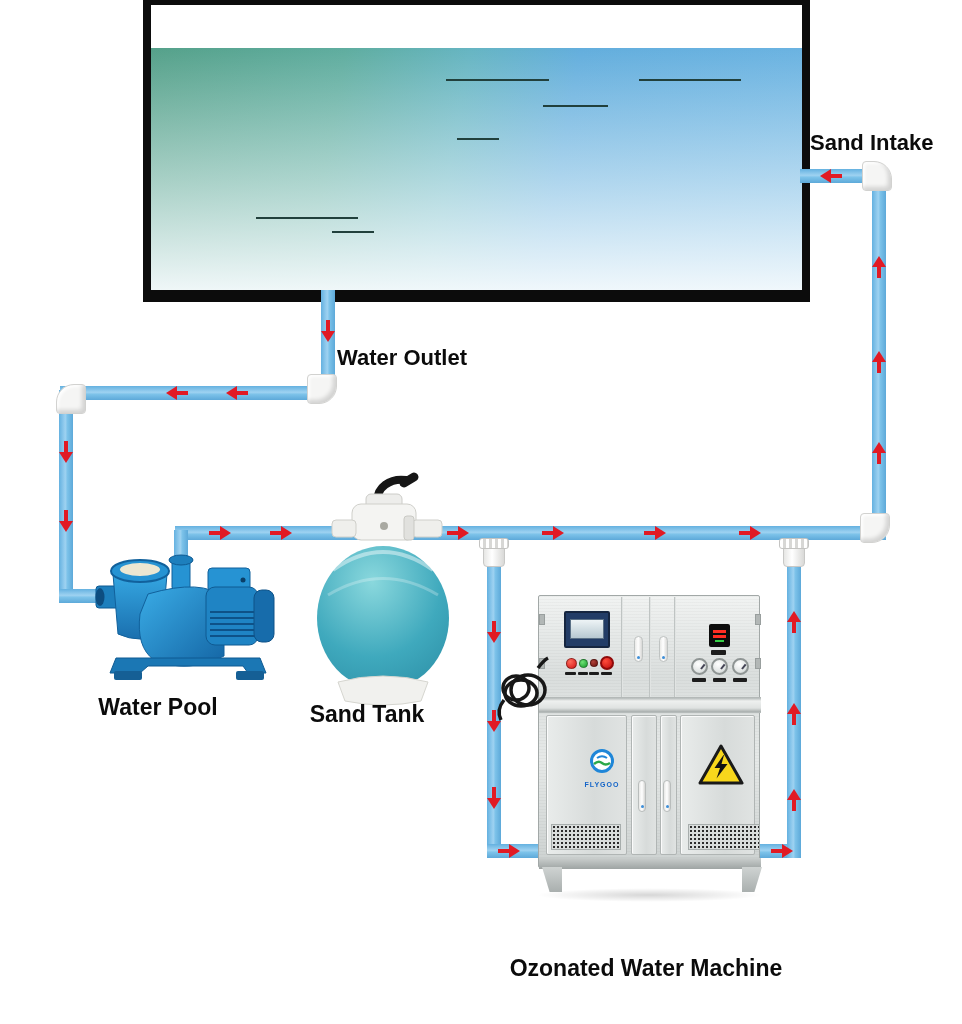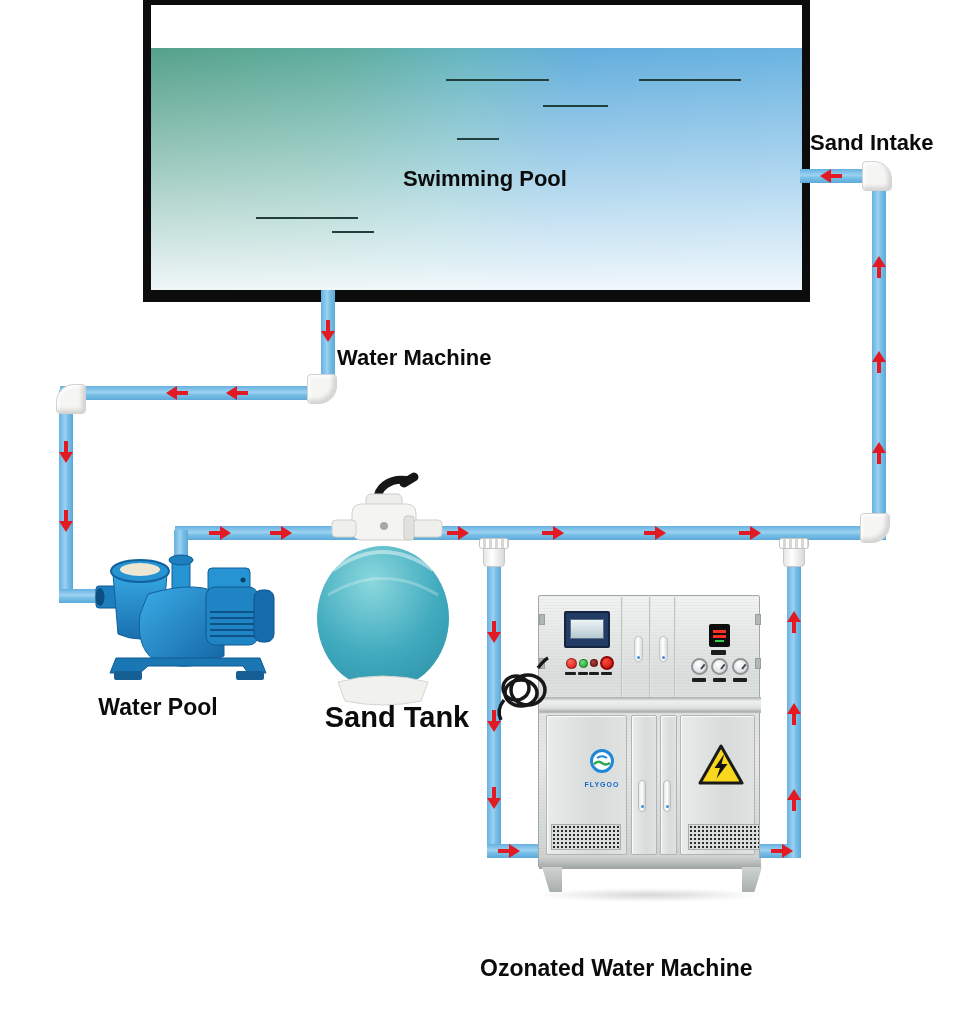--- a/index.html
+++ b/index.html
@@ -110,21 +110,20 @@
     <div class="pool-water"></div>
   </div>
   <div class="waves">
       <div class="wave" style="left: 446px; top: 79px; width: 103px;"></div>
       <div class="wave" style="left: 639px; top: 79px; width: 102px;"></div>
       <div class="wave" style="left: 543px; top: 105px; width: 65px;"></div>
       <div class="wave" style="left: 457px; top: 138px; width: 42px;"></div>
       <div class="wave" style="left: 256px; top: 217px; width: 102px;"></div>
       <div class="wave" style="left: 332px; top: 231px; width: 42px;"></div>
     </div>
-  <div class="pool-label">Swimming Pool</div>
 
   <div class="pipe pipe-h" style="left:800px;top:169px;width:76px;height:14px;"></div>
   <div class="pipe pipe-v" style="left:872px;top:172px;width:14px;height:350px;"></div>
   <div class="pipe pipe-h" style="left:175px;top:526px;width:711px;height:14px;"></div>
   <div class="pipe pipe-v" style="left:174px;top:530px;width:14px;height:34px;"></div>
   <div class="pipe pipe-v" style="left:321px;top:290px;width:14px;height:95px;"></div>
   <div class="pipe pipe-h" style="left:60px;top:386px;width:261px;height:14px;"></div>
   <div class="pipe pipe-v" style="left:59px;top:390px;width:14px;height:210px;"></div>
   <div class="pipe pipe-h" style="left:59px;top:589px;width:52px;height:14px;"></div>
   <div class="pipe pipe-v" style="left:487px;top:545px;width:14px;height:313px;"></div>
@@ -305,18 +304,18 @@
 
   <svg class="equip" style="left:492px;top:652px;z-index:6;" width="58" height="74" viewBox="0 0 58 74">
     <path d="M46 16 Q 52 8 56 6" stroke="#171717" stroke-width="3.5" fill="none"></path>
     <ellipse cx="36" cy="38" rx="17" ry="15" fill="none" stroke="#171717" stroke-width="3.5"></ellipse>
     <ellipse cx="29" cy="41" rx="16" ry="13" fill="none" stroke="#171717" stroke-width="3.5"></ellipse>
     <ellipse cx="24" cy="36" rx="13" ry="12" fill="none" stroke="#171717" stroke-width="3.5"></ellipse>
     <path d="M12 48 Q 4 58 9 68" stroke="#171717" stroke-width="3.5" fill="none"></path>
   </svg>
 
   <div class="lbl" style="left:810px;top:130px;font-size:22px;">Sand Intake</div>
-  <div class="lbl" style="left:337px;top:345px;font-size:22px;">Water Machine</div>
+  <div class="lbl" style="left:337px;top:345px;font-size:22px;">Water Outlet</div>
   <div class="lbl" style="left:78px;top:694px;width:160px;text-align:center;font-size:23px;">Water Pool</div>
-  <div class="lbl" style="left:318px;top:701px;width:158px;text-align:center;font-size:29px;">Sand Tank</div>
-  <div class="lbl" style="left:480px;top:955px;width:332px;font-size:23px;">Ozonated Water Machine</div>
+  <div class="lbl" style="left:288px;top:701px;width:158px;text-align:center;font-size:23px;">Sand Tank</div>
+  <div class="lbl" style="left:480px;top:955px;width:332px;text-align:center;font-size:23px;">Ozonated Water Machine</div>
 
 </div>
 
 </body></html>

